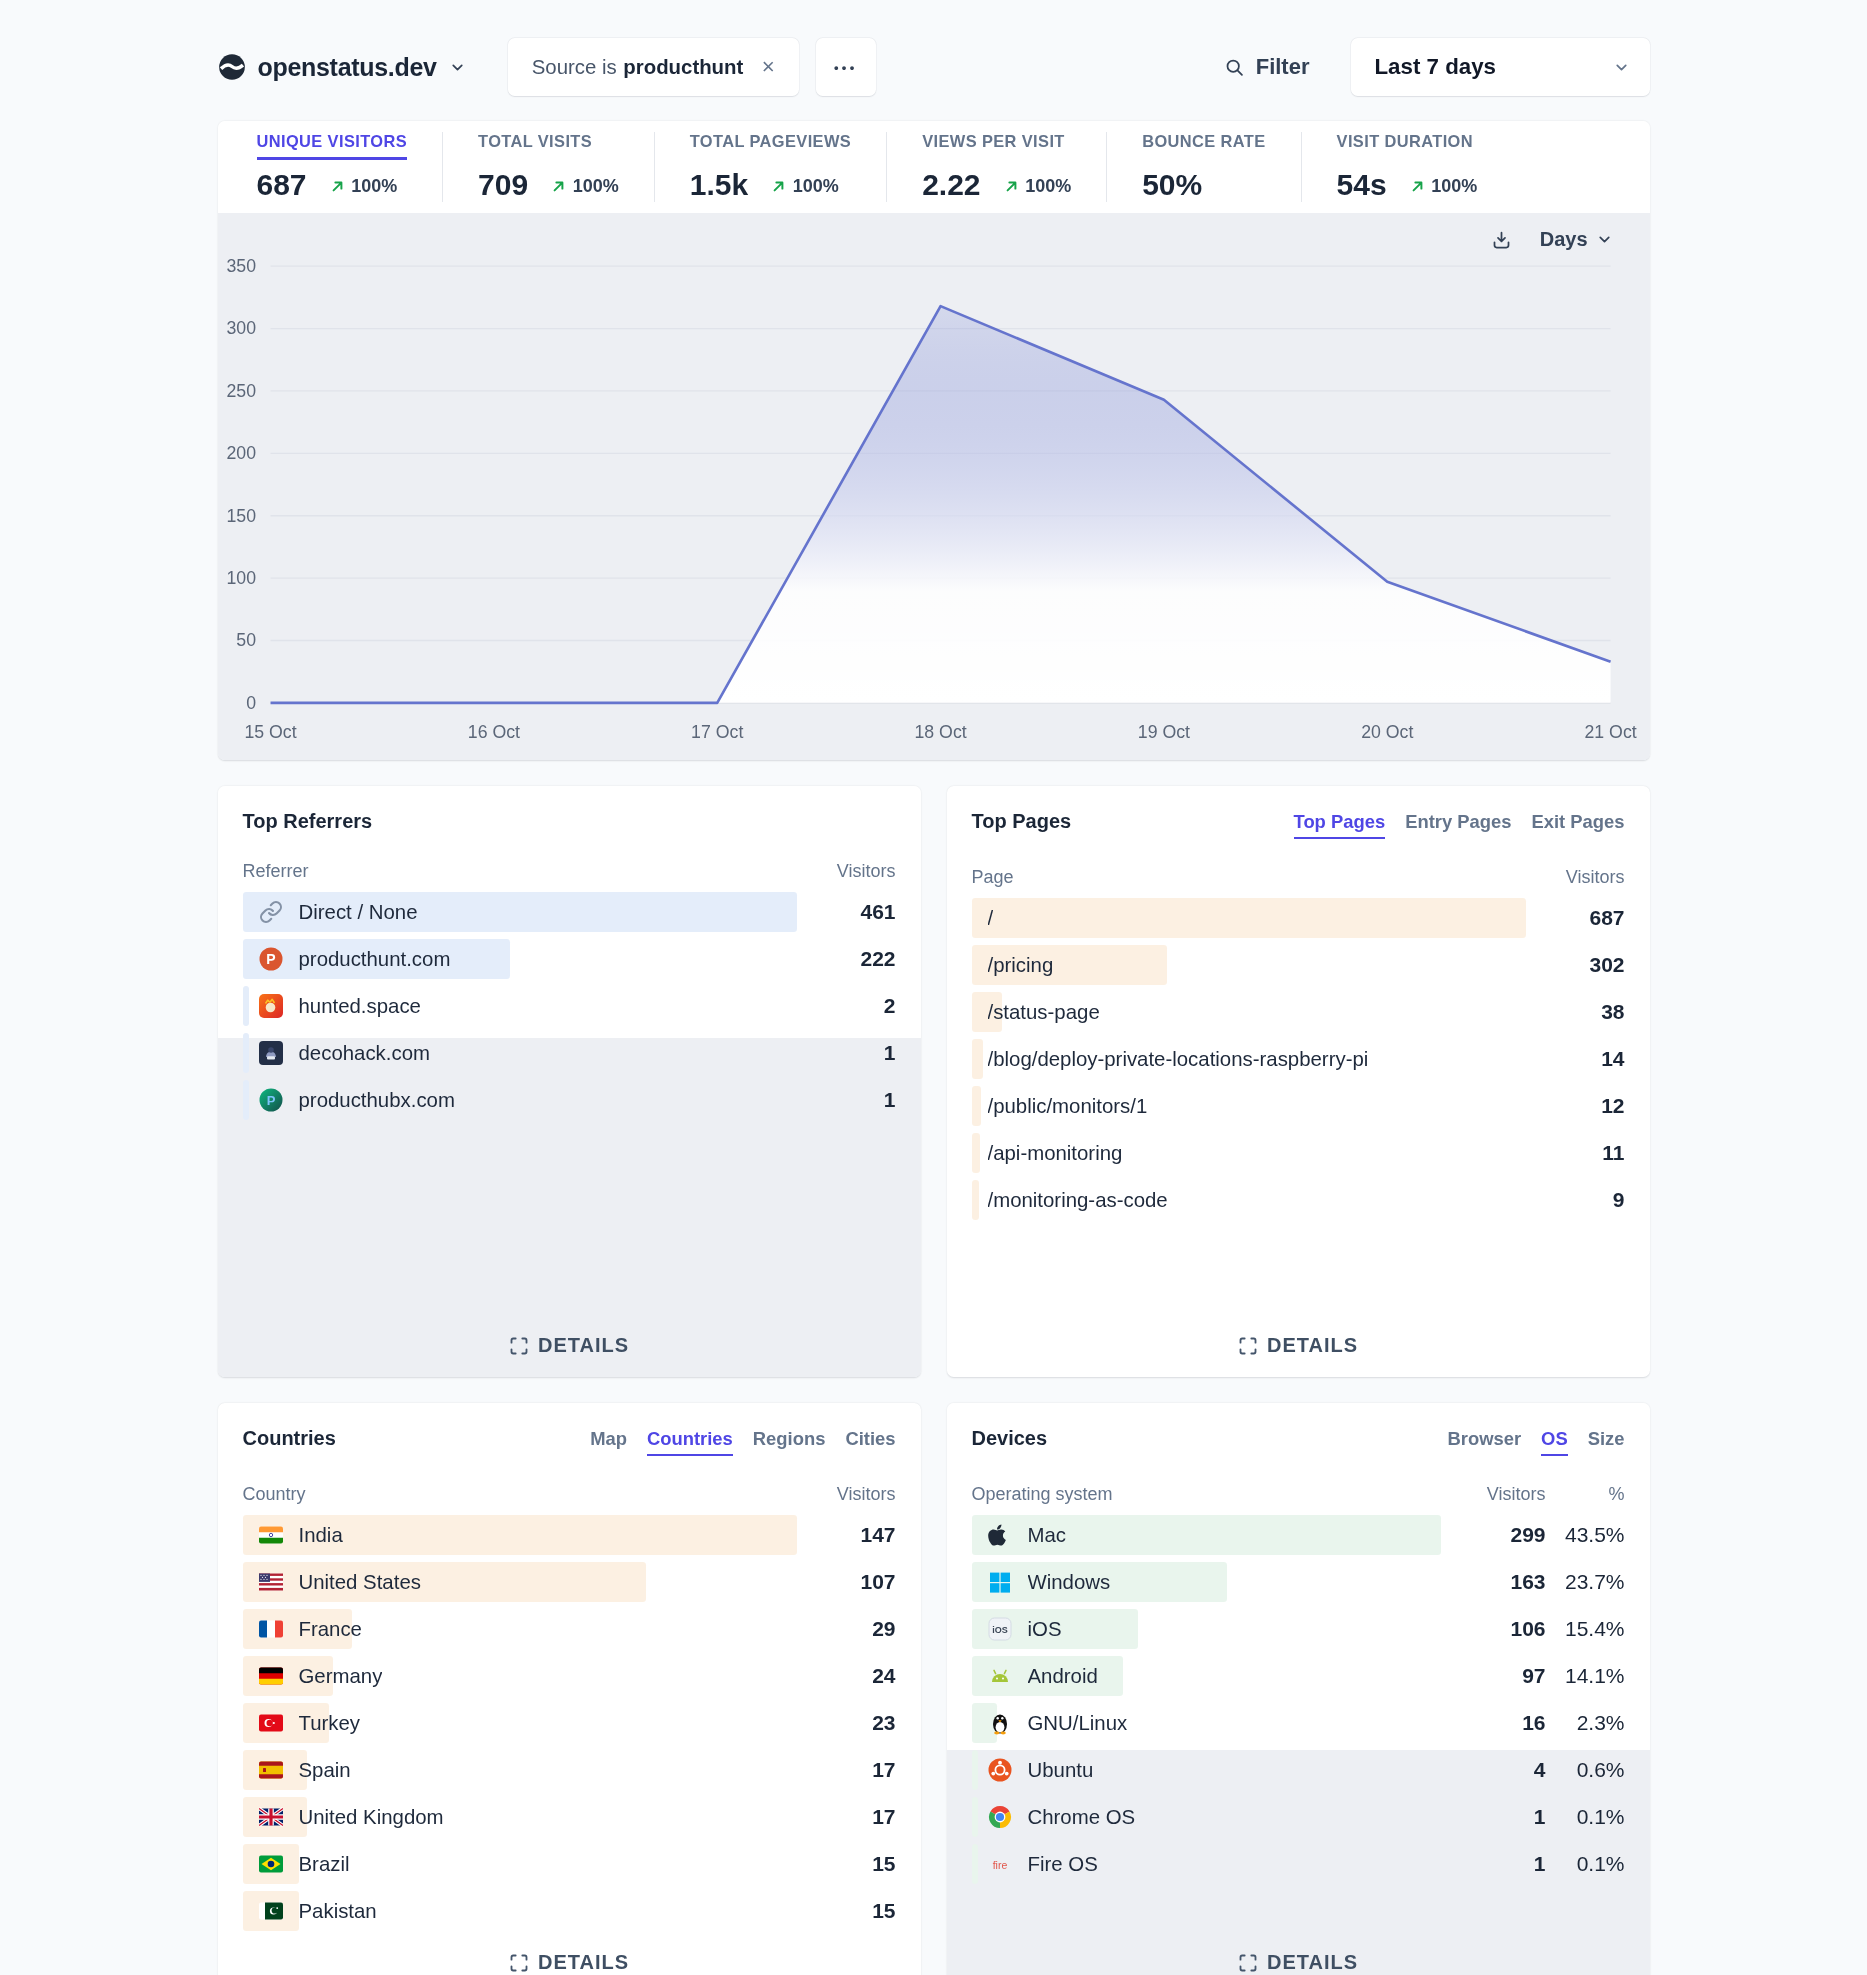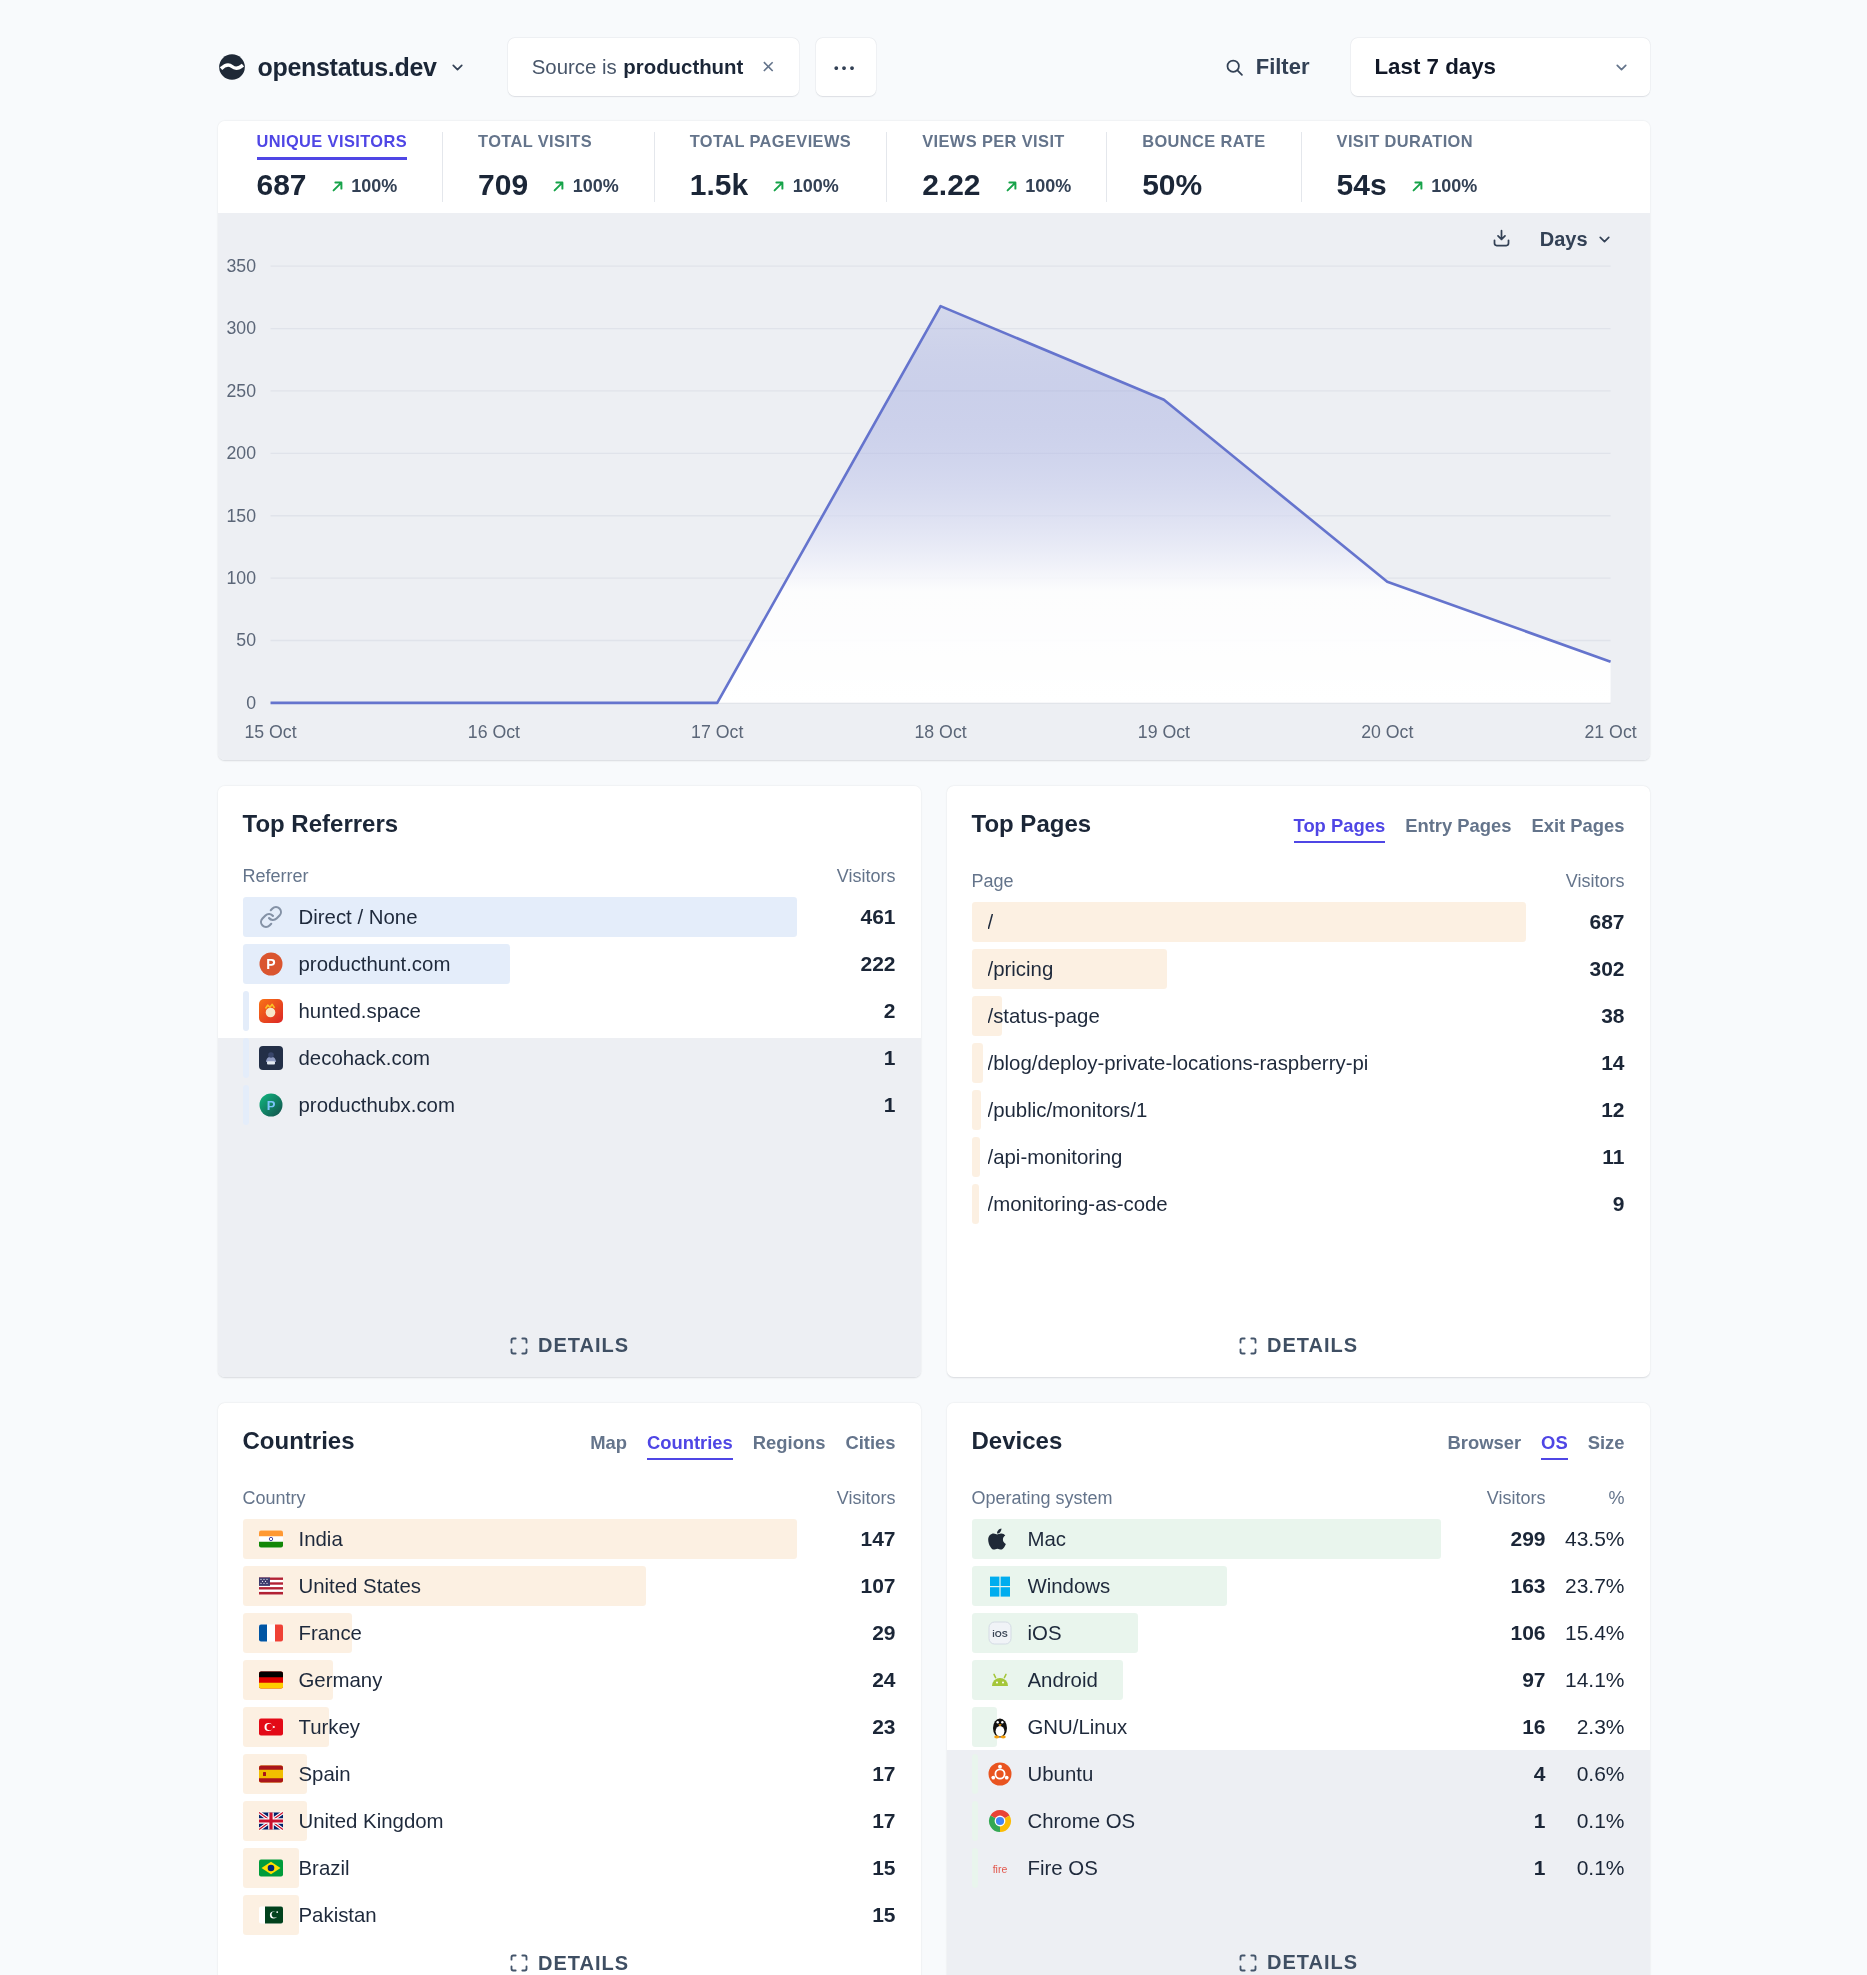--- a/index.html
+++ b/index.html
@@ -42,32 +42,32 @@
   .metric:first-child{padding-left:39px;}
   .metric-label{font-size:16.4px;font-weight:700;letter-spacing:0.4px;color:#64748b;
     padding-bottom:6px;border-bottom:3.3px solid transparent;white-space:nowrap;}
   .metric.active .metric-label{color:#4f46e5;border-bottom-color:#4f46e5;}
   .metric-value-row{display:flex;align-items:baseline;gap:22.3px;margin-top:8px;}
   .metric-value{font-size:30px;font-weight:800;color:#1b2637;}
   .metric-delta{display:inline-flex;align-items:center;gap:5.3px;font-size:18px;font-weight:600;color:#334155;}
   .metric-delta svg{width:17px;height:17px;}
   
   .chart-section{position:relative;height:547px;}
-  .chart-toolbar{position:absolute;top:14.5px;right:37px;display:flex;align-items:flex-start;gap:28px;z-index:3;}
+  .chart-toolbar{position:absolute;top:14.5px;right:37px;display:flex;align-items:flex-end;gap:28px;z-index:3;}
   .dl-icon{width:21px;height:21px;display:inline-flex;cursor:pointer;}
   .interval{display:flex;align-items:center;gap:8px;font-size:20px;font-weight:600;color:#334155;cursor:pointer;}
   #chart{position:absolute;inset:0;text-align:right;}
   #chart svg{display:block;width:100%;height:100%;}
   
   .grid{display:grid;grid-template-columns:1fr 1fr;gap:26px;margin-top:26px;}
   .panel{height:591px;display:flex;flex-direction:column;padding:24px 25px 20px;box-sizing:border-box;overflow:hidden;}
   .panel.grey-384{background:linear-gradient(to bottom,#ffffff 0 252px,#edeff3 252px);}
   .panel.grey-528{background:linear-gradient(to bottom,#ffffff 0 347px,#edeff3 347px);}
   .panel-head{display:flex;align-items:baseline;justify-content:space-between;}
-  .panel-title{font-size:24px;font-weight:800;color:#1b2637;}
+  .panel-title{font-size:20px;font-weight:800;color:#1b2637;}
   .tabs{display:flex;gap:20px;font-size:18.4px;color:#64748b;font-weight:600;}
   .tab{cursor:pointer;padding-bottom:4px;border-bottom:2.6px solid transparent;white-space:nowrap;}
   .tab.active{color:#4f46e5;border-bottom-color:#4f46e5;font-weight:700;}
   .cols{display:flex;justify-content:space-between;margin-top:28px;font-size:18px;font-weight:400;color:#64748b;}
   .cols-right{display:flex;}
   .cols-right .cv{width:66px;text-align:right;}
   .cols-right .cp{width:79px;text-align:right;}
   .rows{margin-top:6.6px;display:flex;flex-direction:column;}
   .prow{position:relative;height:47px;display:flex;align-items:center;cursor:pointer;}
   .bar{position:absolute;left:0;top:3.3px;bottom:3.3px;border-radius:3.3px;z-index:0;}

